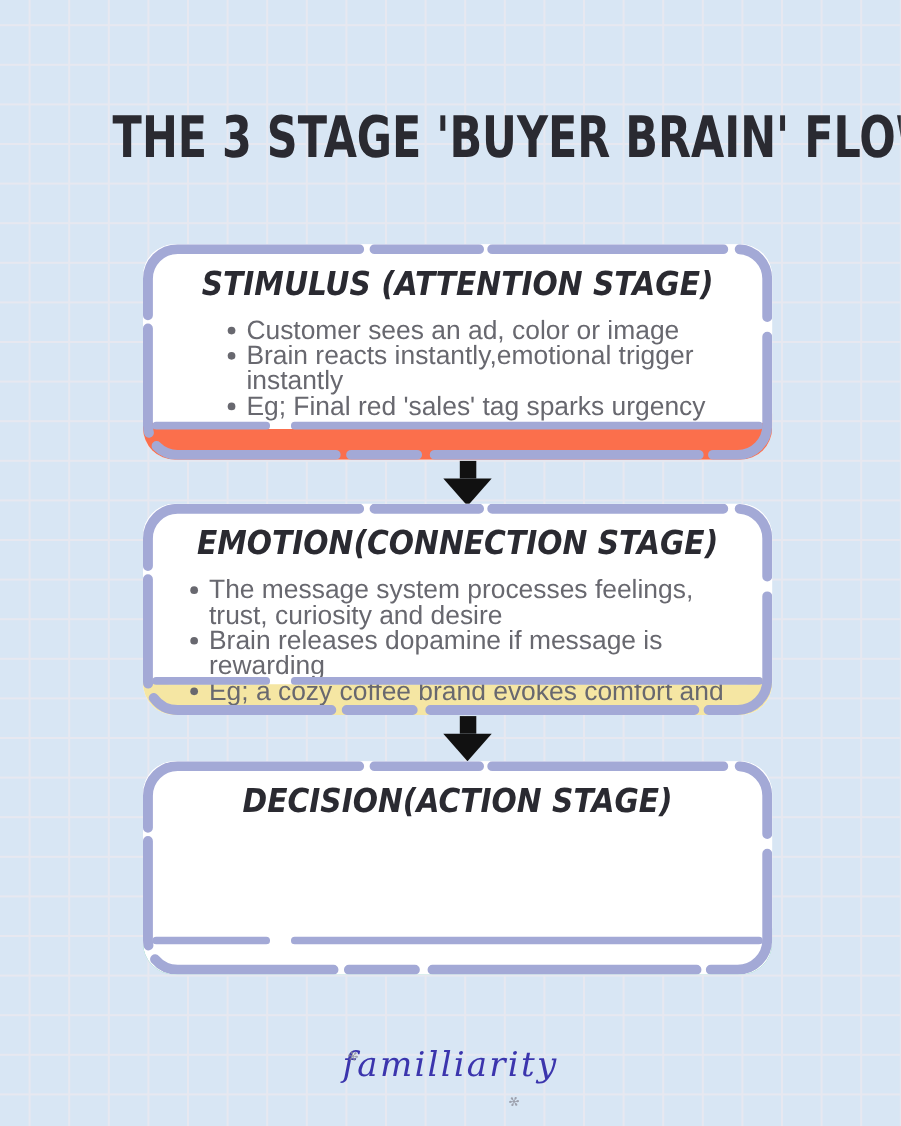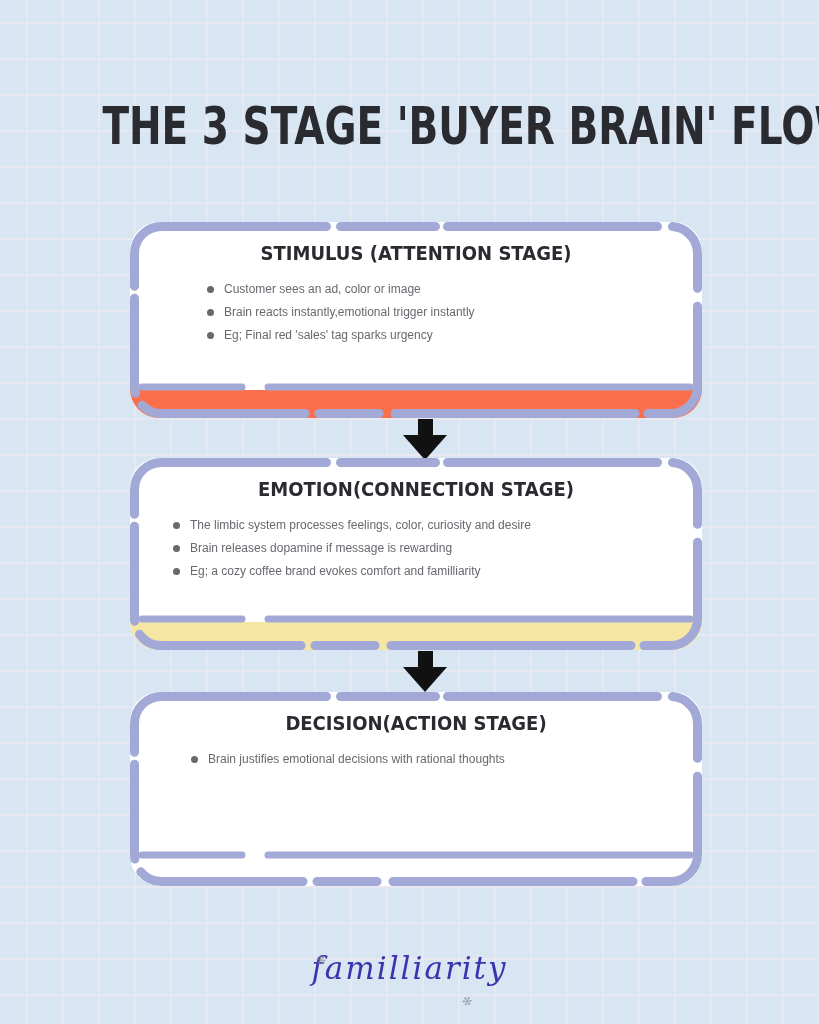--- a/index.html
+++ b/index.html
@@ -44,30 +44,31 @@
   .dash-svg{position:absolute;inset:0;pointer-events:none;}
   .dash-rect{fill:none;stroke:var(--border,#a3a9d6);stroke-width:9;stroke-linecap:round;
     stroke-dasharray:165 14 95 12 210 15 75 18 145 13 240 16 60 14;}
   .dash-sep{fill:none;stroke:var(--border,#a3a9d6);stroke-width:7;stroke-linecap:round;
     stroke-dasharray:100 26 999;}
 
   .card-heading{
     margin:20px 0 0 0;
     color:var(--heading,#2a2a31);
     font-family:"DejaVu Sans", sans-serif;
-    font-weight:800;font-size:20px;line-height:1.1;
+    font-weight:800;font-size:30px;line-height:1.1;
     white-space:nowrap;
+    font-style:italic;
   }
   .card-heading span{display:block;transform:scaleX(0.9);transform-origin:50% 50%;}
 
   ul.bullets{
     margin:14px 0 0 0;padding:0;list-style:none;
     text-align:left;
     color:var(--body,#68686f);
-    font-size:12px;line-height:23px;
+    font-size:24px;line-height:23px;
   }
   .card1 ul.bullets{margin-left:74px;width:480px;}
   .card2 ul.bullets{margin-left:40px;width:495px;}
   .card3 ul.bullets{margin-left:58px;width:450px;}
   ul.bullets li{position:relative;padding-left:20px;}
   ul.bullets li::before{
     content:'';position:absolute;left:3px;top:8px;
     width:7px;height:7px;border-radius:50%;
     background:var(--body,#68686f);
   }
@@ -133,21 +134,21 @@
   </div>
 
   <div class="card card2">
     <div class="card-bg">
       <div class="strip" style="background: rgb(245, 230, 163);"></div>
       <div class="card-body">
         <h2 class="card-heading">
             <span>EMOTION(CONNECTION STAGE)</span>
           </h2>
         <ul class="bullets">
-          <li>The limbic system processes feelings, color, curiosity and desire</li>
+          <li>The message system processes feelings, trust, curiosity and desire</li>
           <li>Brain releases dopamine if message is rewarding</li>
           <li>Eg; a cozy coffee brand evokes comfort and familliarity</li>
         </ul>
       </div>
     </div>
     <svg class="dash-svg" width="572" height="192" viewBox="0 0 572 192">
       <line class="dash-sep" x1="12" y1="161" x2="560" y2="161"></line>
       <rect class="dash-rect" x="4.5" y="4.5" width="563" height="183" rx="27"></rect>
     </svg>
   </div>
@@ -158,21 +159,20 @@
   </div>
 
   <div class="card card3">
     <div class="card-bg">
       <div class="strip" style="background: rgb(47, 173, 147);"></div>
       <div class="card-body">
         <h2 class="card-heading">
             <span>DECISION(ACTION STAGE)</span>
           </h2>
         <ul class="bullets">
-          <li>Brain justifies emotional decisions with rational thoughts</li>
         </ul>
       </div>
     </div>
     <svg class="dash-svg" width="572" height="194" viewBox="0 0 572 194">
       <line class="dash-sep" x1="12" y1="163" x2="560" y2="163"></line>
       <rect class="dash-rect" x="4.5" y="4.5" width="563" height="185" rx="27"></rect>
     </svg>
   </div>
 
   <div class="signature">

